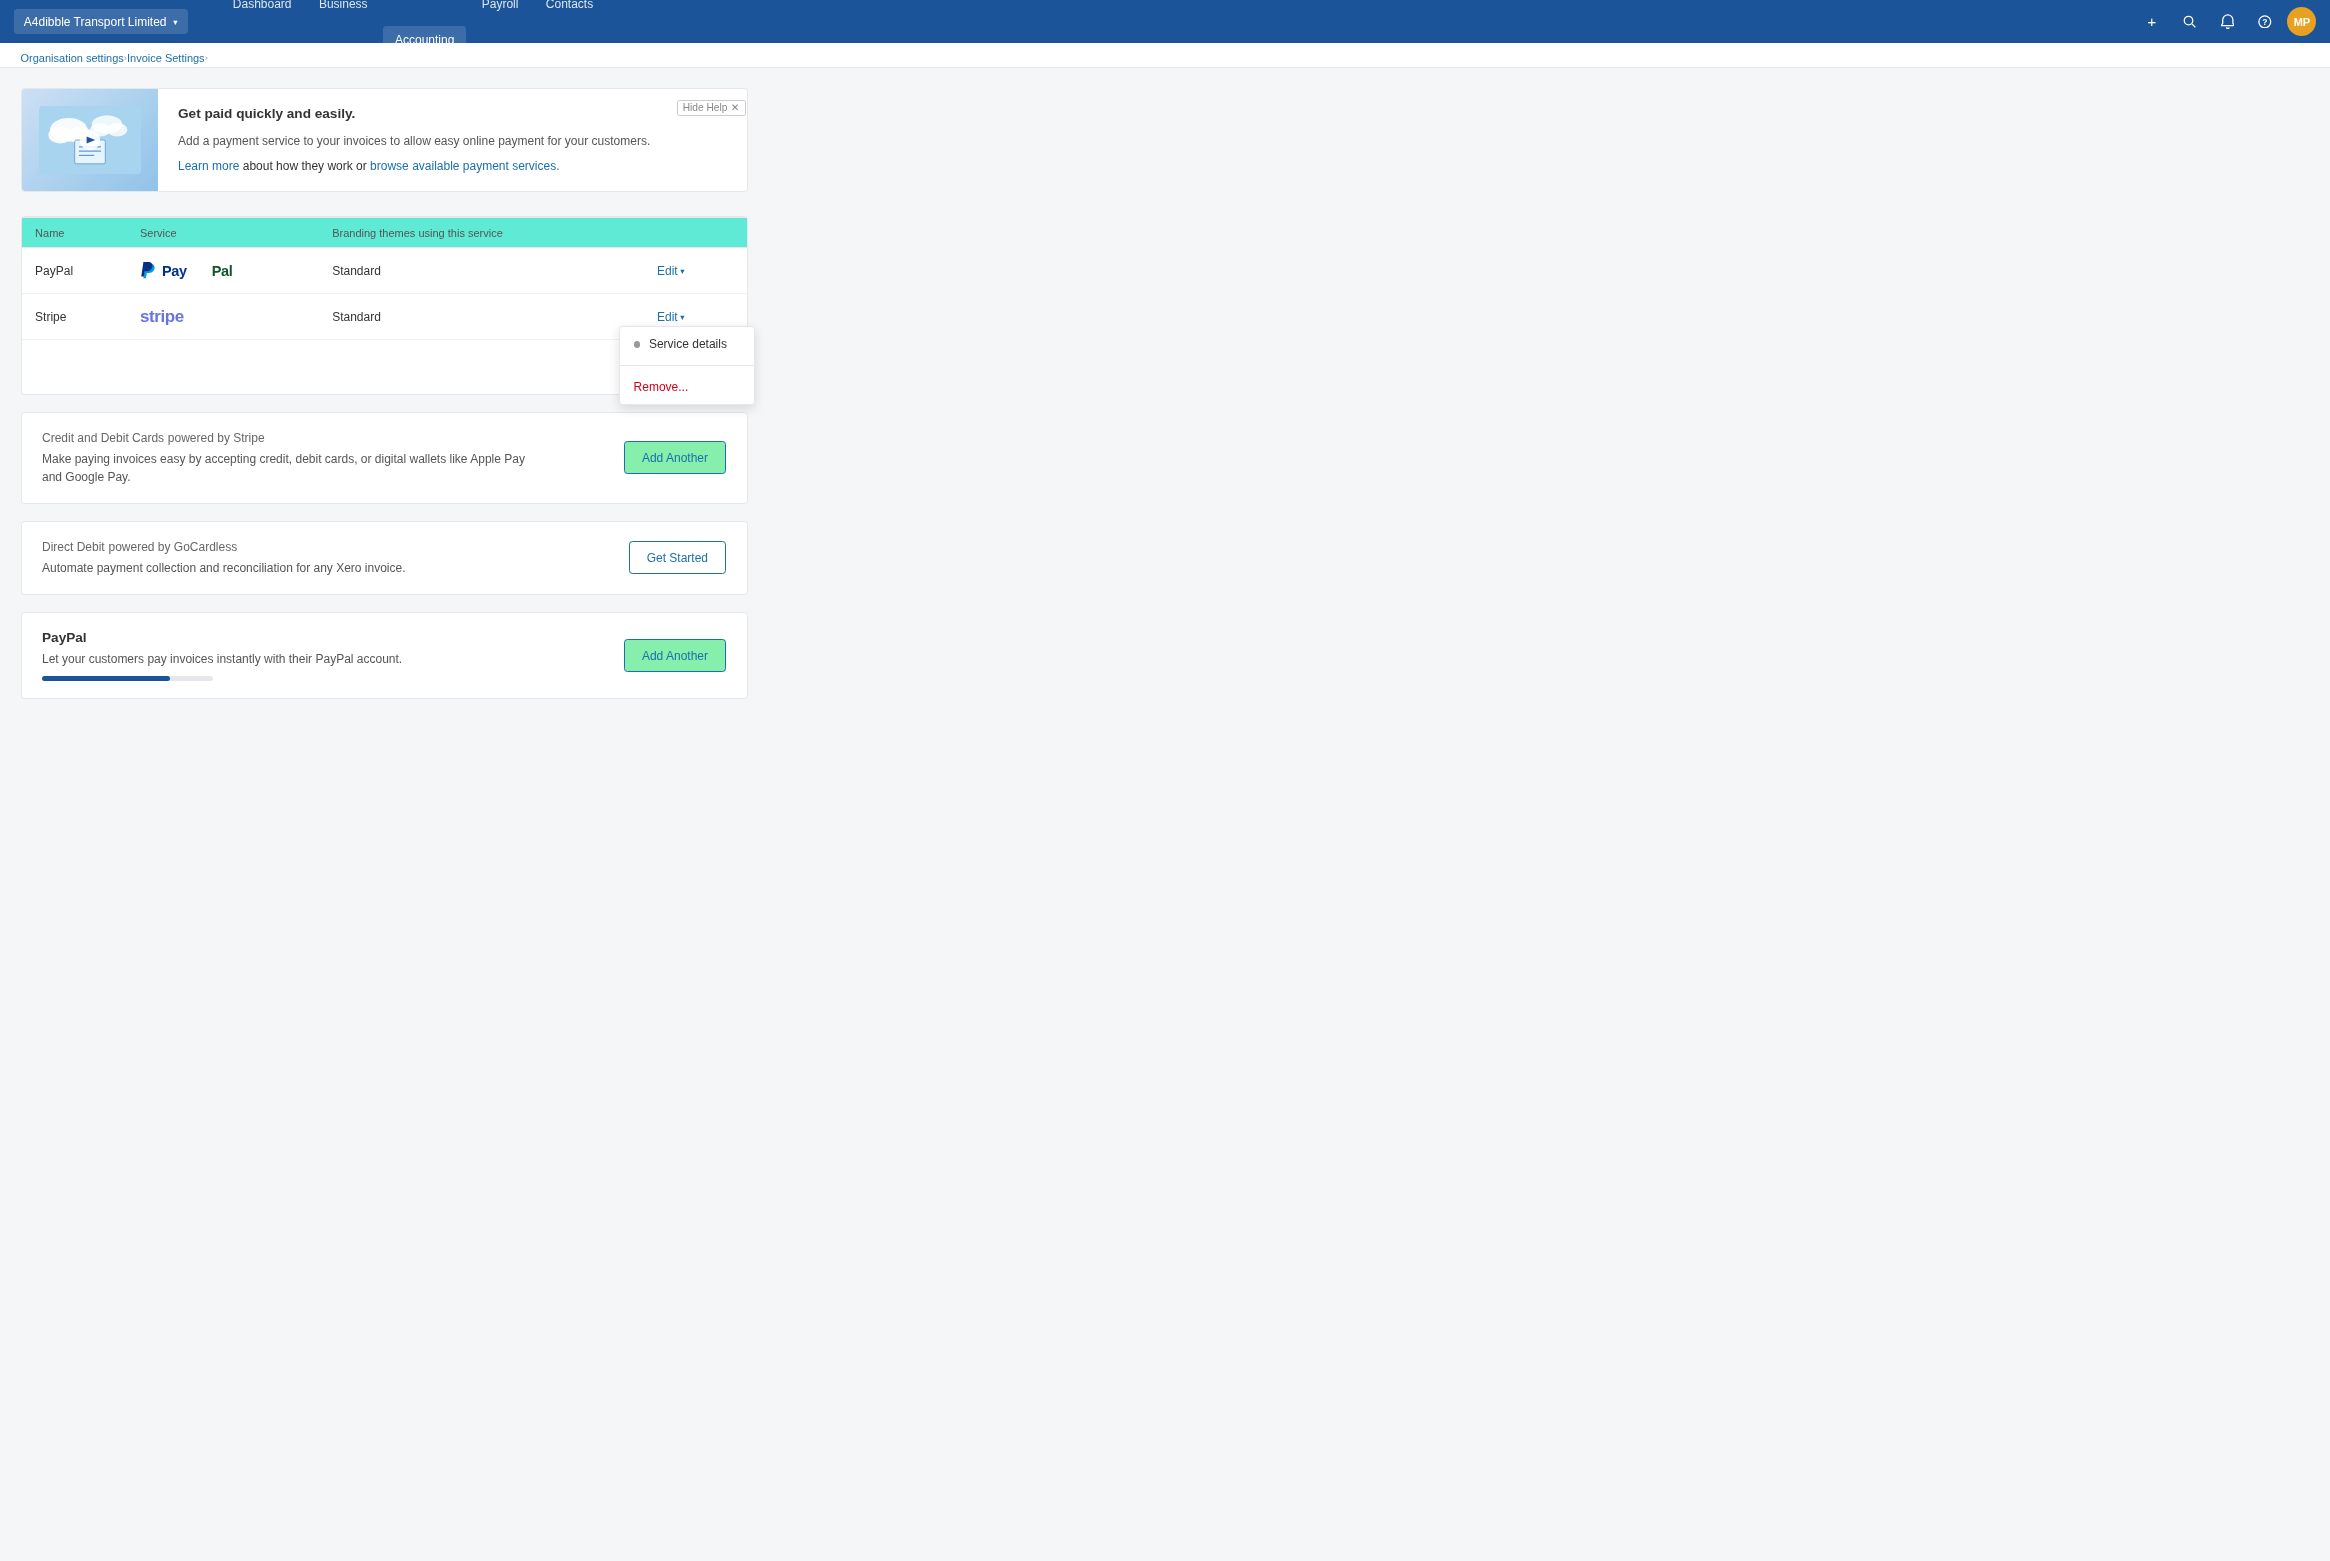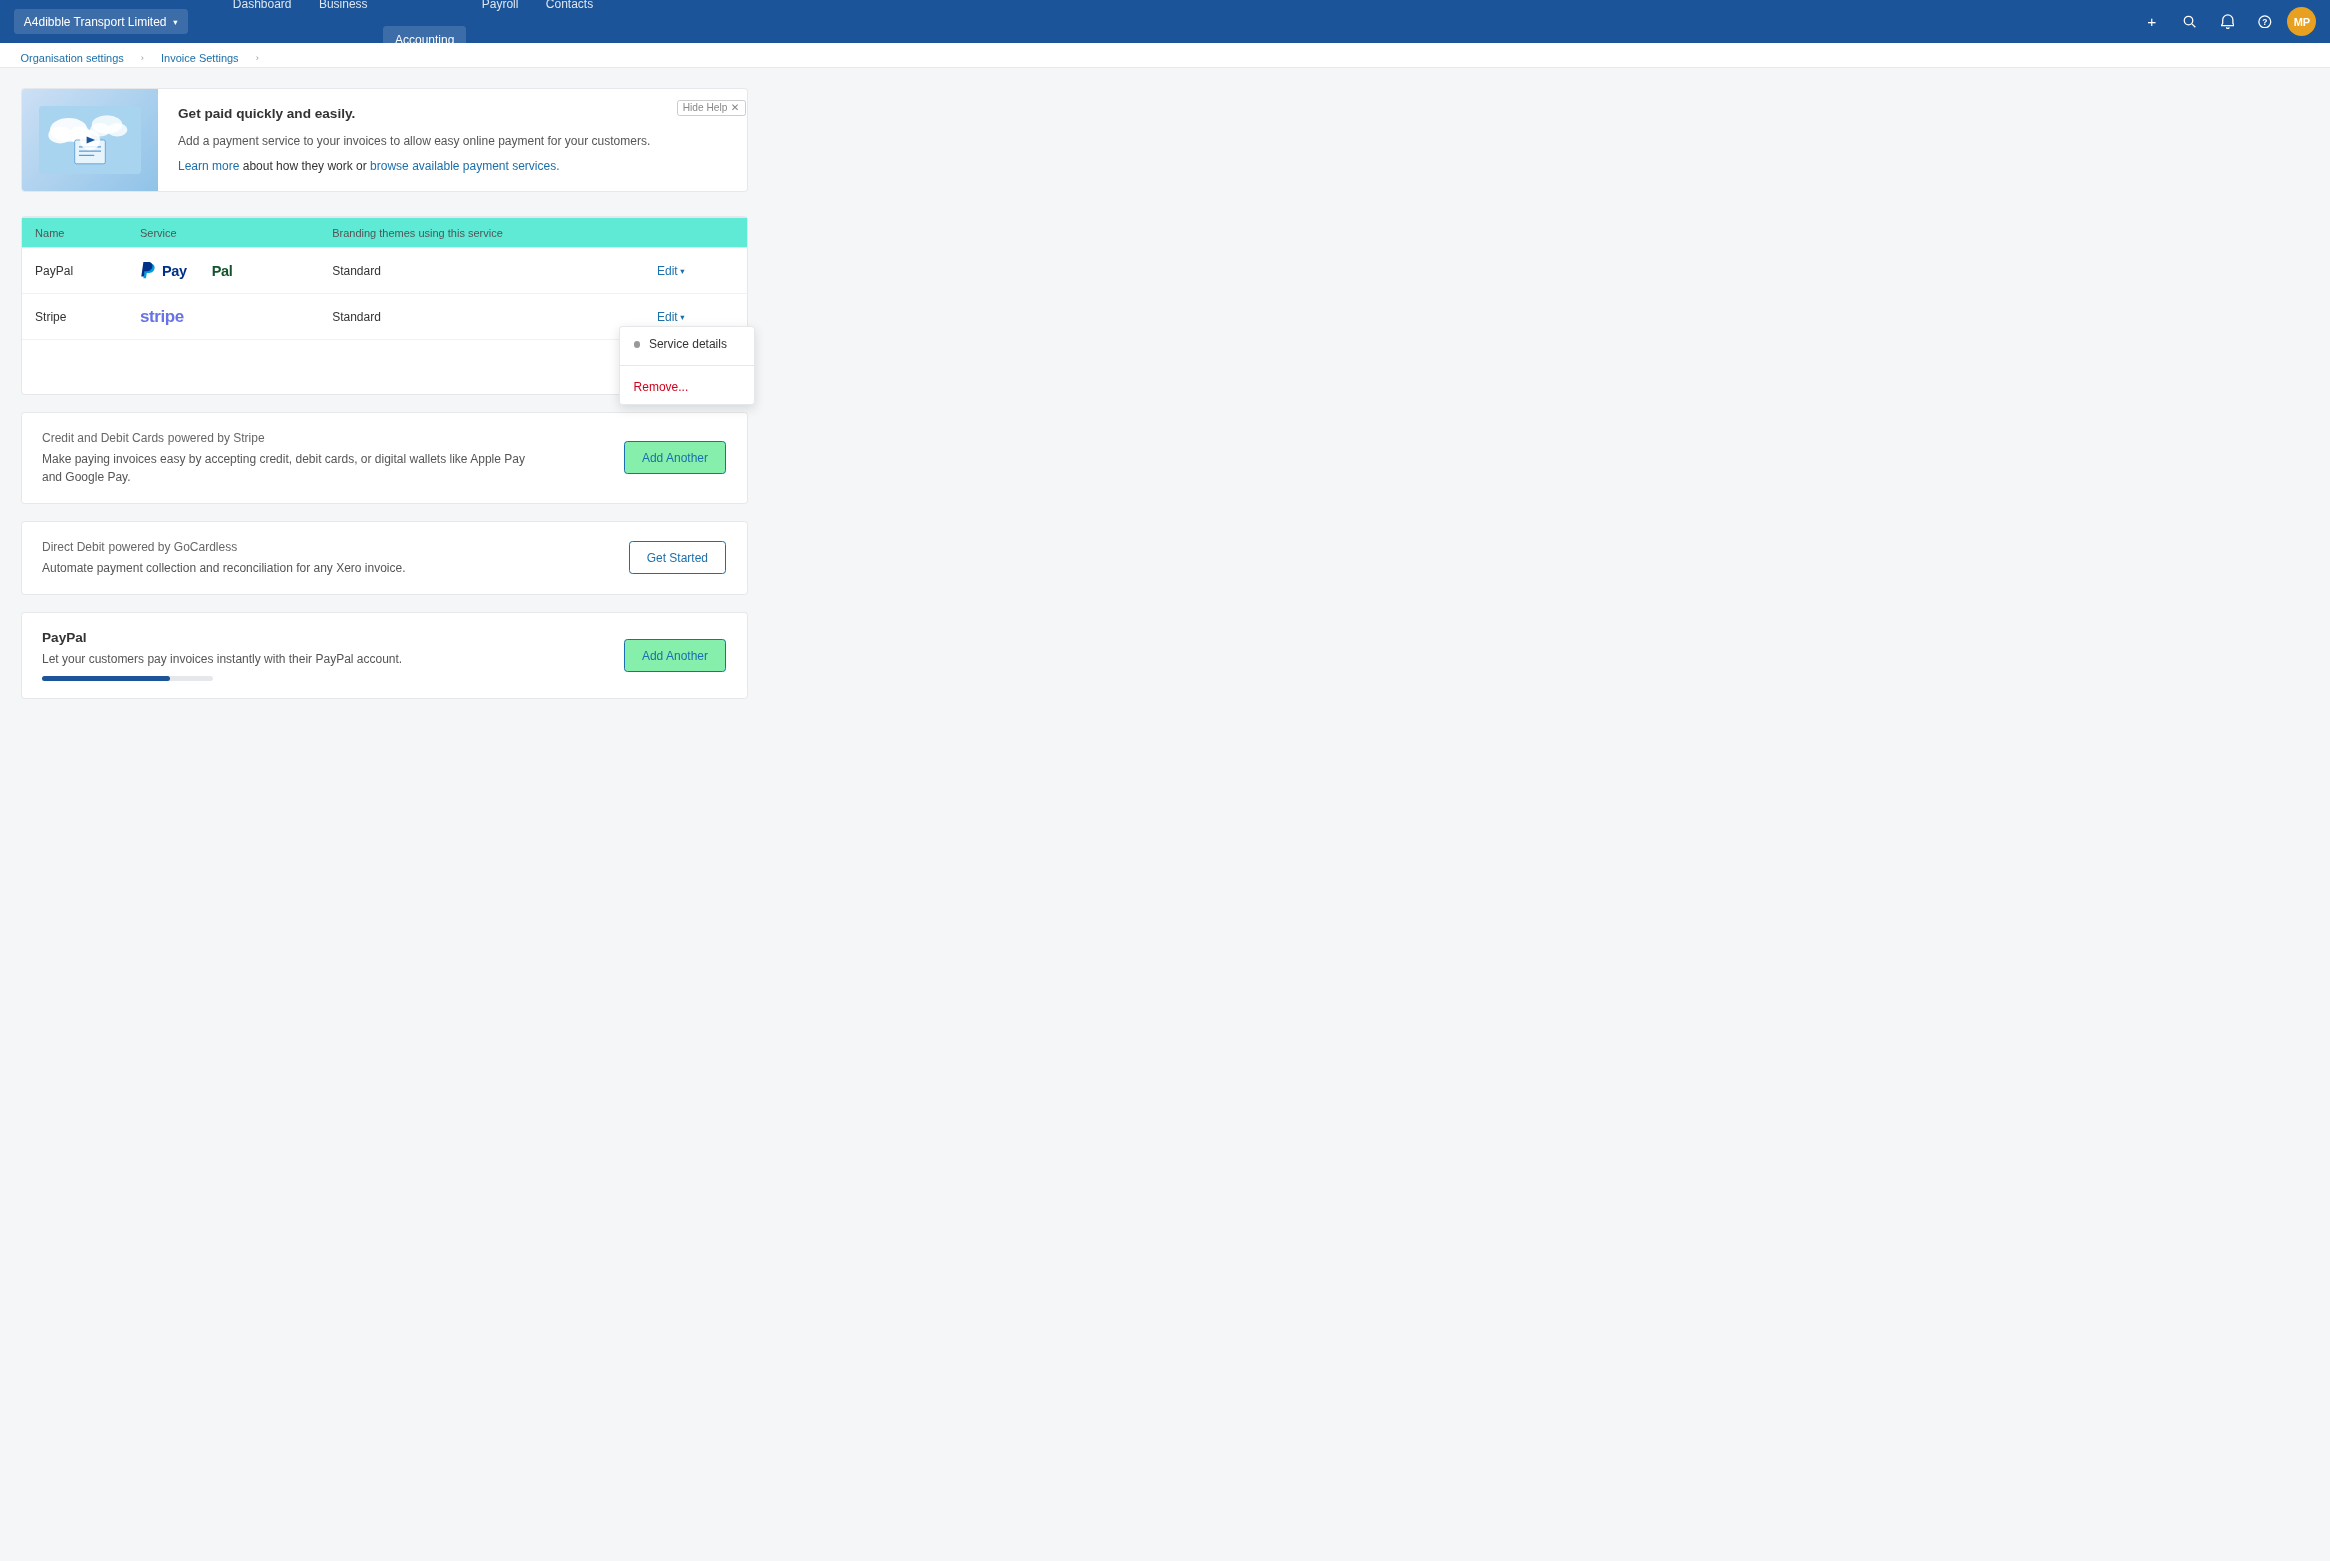--- a/index.html
+++ b/index.html
@@ -68,21 +68,21 @@
 
     
     .breadcrumb-area {
       background: #fff;
       border-bottom: 0.9px solid #e5e7ea;
       padding: 8.5px 20.5px 0;
     }
     .breadcrumb {
       display: flex;
       align-items: flex-start;
-      gap: 17px;
+      gap: 0;
       font-size: 11px;
       color: #1b6faa;
       margin-bottom: 3.4px;
     }
     .breadcrumb a { color: #1b6faa; text-decoration: none; cursor: pointer; }
     .breadcrumb .sep { color: #999; font-size: 9.4px; }
     .page-title {
       font-size: 19px;
       font-weight: 600;
       color: #1a1a1a;

